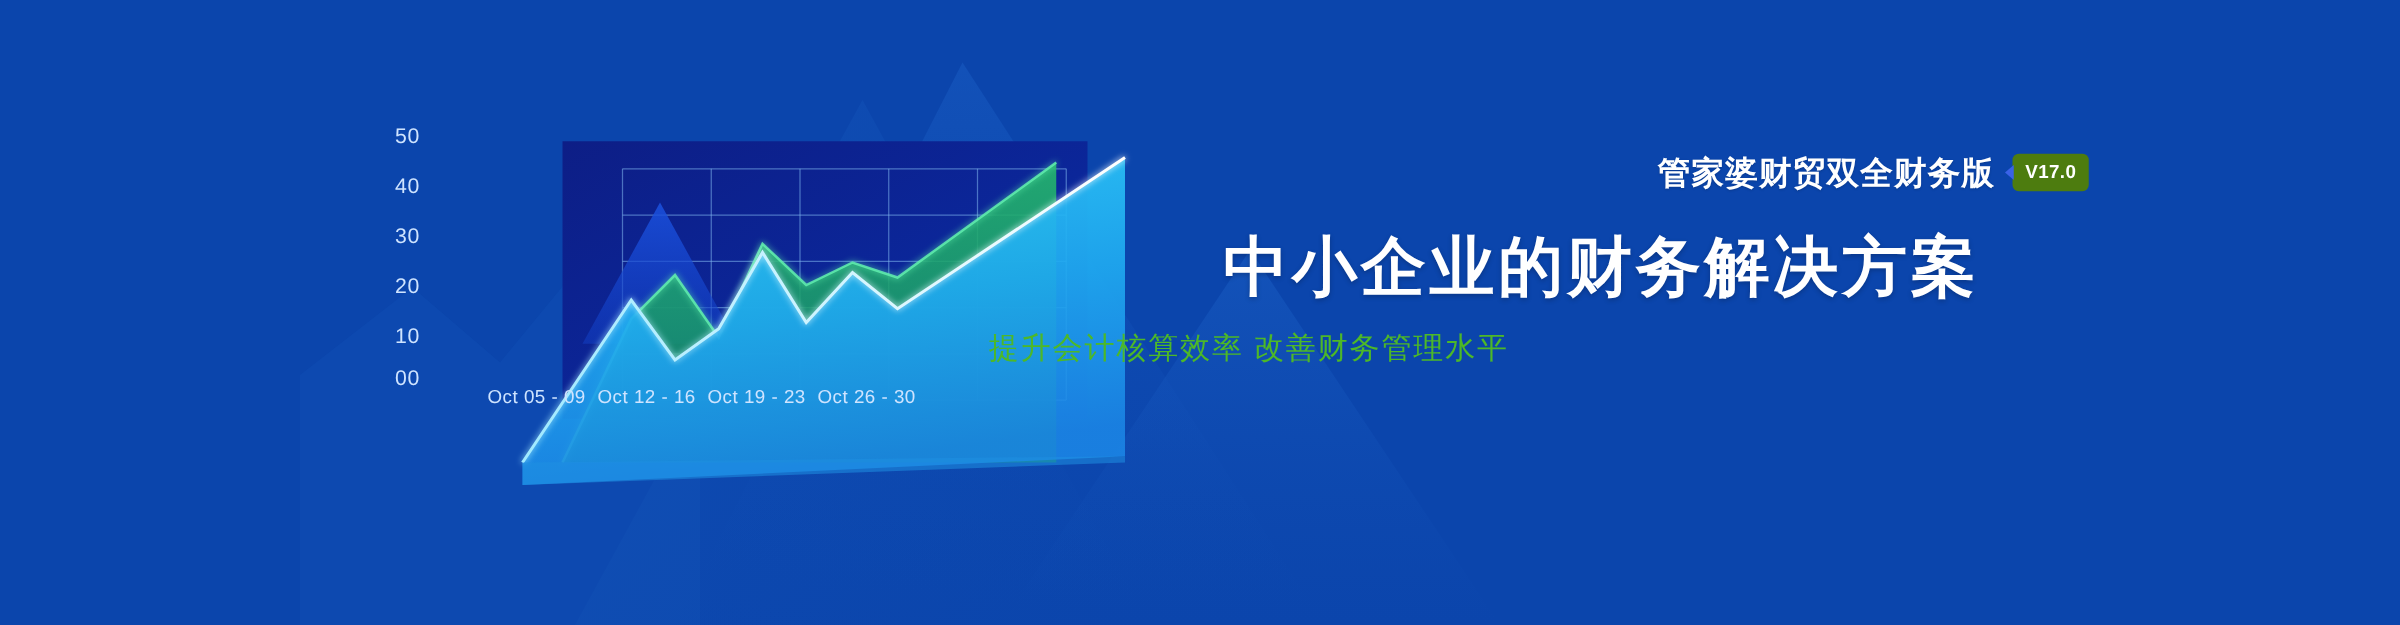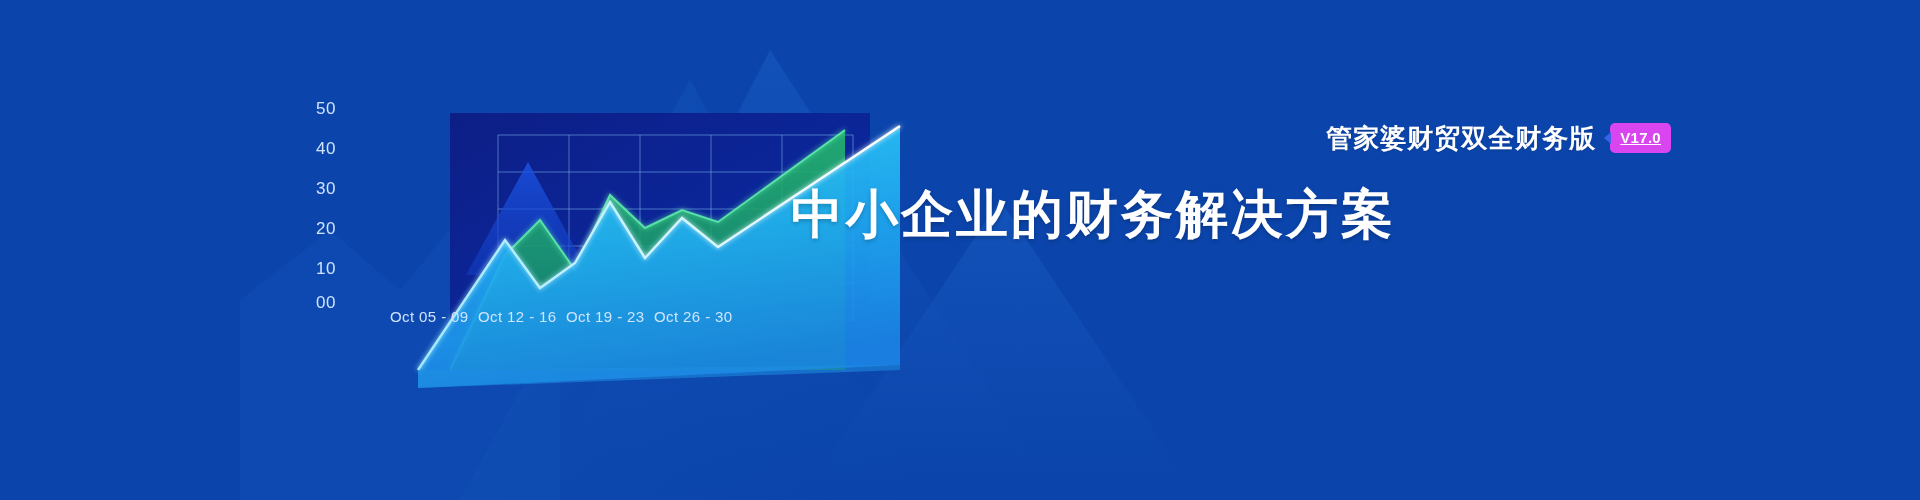--- a/index.html
+++ b/index.html
@@ -87,21 +87,21 @@
     position: absolute;
     left: -6px;
     top: 50%;
     transform: translateY(-50%);
     border-top: 6px solid transparent;
     border-bottom: 6px solid transparent;
     border-right: 7px solid #3a62e8;
   }
   #headline {
     margin-top: 28px;
-    text-align: left;
+    text-align: center;
     padding-left: 0px;
     color: #ffffff;
     font-size: 52px;
     font-weight: bold;
     letter-spacing: 3px;
     line-height: 1.1;
     white-space: nowrap;
     text-shadow: 0 2px 4px rgba(0,0,0,.22);
   }
   #subheadline {
@@ -232,21 +232,22 @@
     <text class="x-tick-label" x="90" y="22">Oct 05 - 09</text>
     <text class="x-tick-label" x="178" y="22">Oct 12 - 16</text>
     <text class="x-tick-label" x="266" y="22">Oct 19 - 23</text>
     <text class="x-tick-label" x="354" y="22">Oct 26 - 30</text>
   </svg>
 
   <div id="copy">
 
     <div id="brand-row">
       <div id="brand-name">管家婆财贸双全财务版</div>
-      <div id="version-badge" style="background: #d946ef; text-decoration: underline;">V17.0</div>
+      <div id="version-badge" style="background: #4d7c0f;">V17.0</div>
     </div>
 
     <div id="headline" style="color: rgb(255, 255, 255);">中小企业的财务解决方案</div>
 
+    <div id="subheadline" style="color: rgb(77, 184, 40);">提升会计核算效率  改善财务管理水平</div>
 
   </div>
 
 </div>
 
 </body></html>

